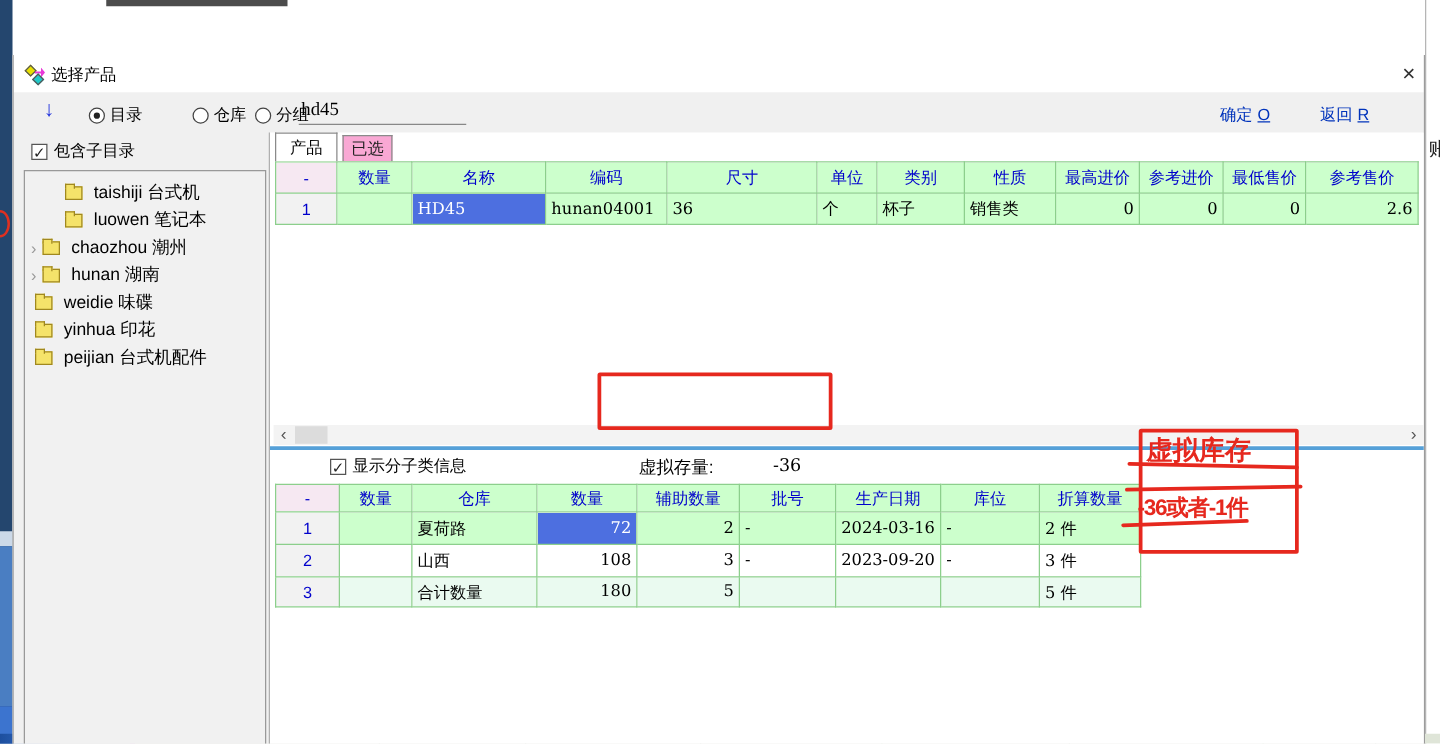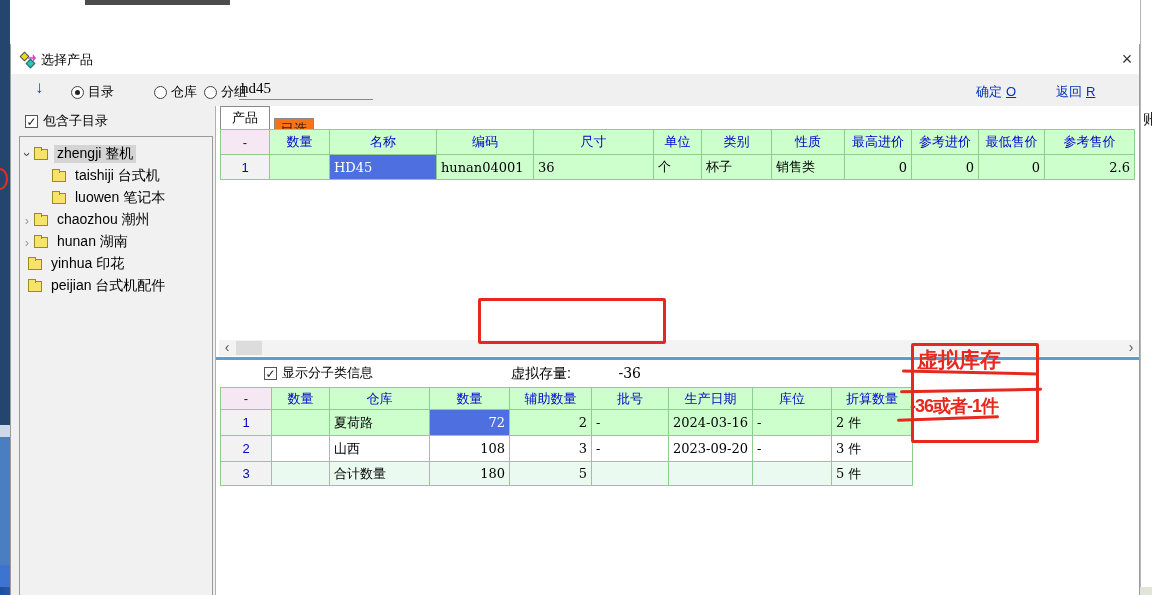--- a/index.html
+++ b/index.html
@@ -60,21 +60,21 @@
   .tree-label.sel { background:#d4d4d4; }
   .panel-bottom { position:absolute; left:0; top:500px; width:204px; height:26px; border-top:1px solid #999; background:#f0f0f0; }
   .swap-icon { position:absolute; left:183px; top:4px; width:16px; height:16px; line-height:7px; font-weight:bold; font-size:13px; }
   .swap-icon .r { color:#dd1111; display:block; height:8px; }
   .swap-icon .b { color:#2222cc; display:block; height:8px; }
 
   
   .content { position:absolute; left:205px; top:62px; width:925px; height:526px; background:#fff; }
   .tab { position:absolute; text-align:center; font-size:13px; border:1px solid #8a8a8a; border-bottom:none; }
   .tab.active { left:4px; top:0; width:50px; height:23px; background:#fff; line-height:22px; z-index:2; }
-  .tab.inactive { left:58px; top:12px; width:40px; height:21px; background:#f97316; line-height:20px; color:#222; }
+  .tab.inactive { left:58px; top:2px; width:40px; height:21px; background:#f9a8d4; line-height:20px; color:#222; }
 
   table { border-collapse:collapse; table-layout:fixed; }
   .grid td, .grid th { border:1px solid #8ccf8c; overflow:hidden; white-space:nowrap; font-weight:normal; padding:0 4px; }
   .grid th { background:#ccffcc; color:#0000cc; font-size:13px; text-align:center; }
   .grid th.corner { background:#f6e8f2; }
   .grid td { background:#ccffcc; font-size:13px; font-family:"DejaVu Serif", serif; }
   .grid td.rownum { background:#f2f2f2; color:#0000cc; text-align:center; font-family:"Liberation Sans", sans-serif; }
   .grid td.num { text-align:right; }
   .grid td.selcell { background:#4d6fe0; color:#fff; }
   .grid tr.white td { background:#fff; }
@@ -166,43 +166,43 @@
       <div class="link" style="left:1045px"><span>返回</span><u>R</u></div>
     </div>
 
     <div class="left-panel">
       <div class="chk-row include-sub">
         <span class="chk-box">✓</span>
         <span>包含子目录</span>
       </div>
       <div class="tree-box">
         <div class="tree-item">
-          <span class="exp down">›</span>
-          <span class="folder"></span>
-          <span class="tree-label sel">zhengji 整机</span>
-        </div>
-        <div class="tree-item">
           <span class="indent1"></span>
           <span class="folder"></span>
           <span class="tree-label">taishiji 台式机</span>
         </div>
         <div class="tree-item">
           <span class="indent1"></span>
           <span class="folder"></span>
           <span class="tree-label">luowen 笔记本</span>
         </div>
         <div class="tree-item">
           <span class="exp right">›</span>
           <span class="folder"></span>
           <span class="tree-label">chaozhou 潮州</span>
         </div>
         <div class="tree-item">
           <span class="exp right">›</span>
           <span class="folder"></span>
           <span class="tree-label">hunan 湖南</span>
+        </div>
+        <div class="tree-item">
+          <span class="indent0"></span>
+          <span class="folder"></span>
+          <span class="tree-label">weidie 味碟</span>
         </div>
         <div class="tree-item">
           <span class="indent0"></span>
           <span class="folder"></span>
           <span class="tree-label">yinhua 印花</span>
         </div>
         <div class="tree-item">
           <span class="indent0"></span>
           <span class="folder"></span>
           <span class="tree-label">peijian 台式机配件</span>

